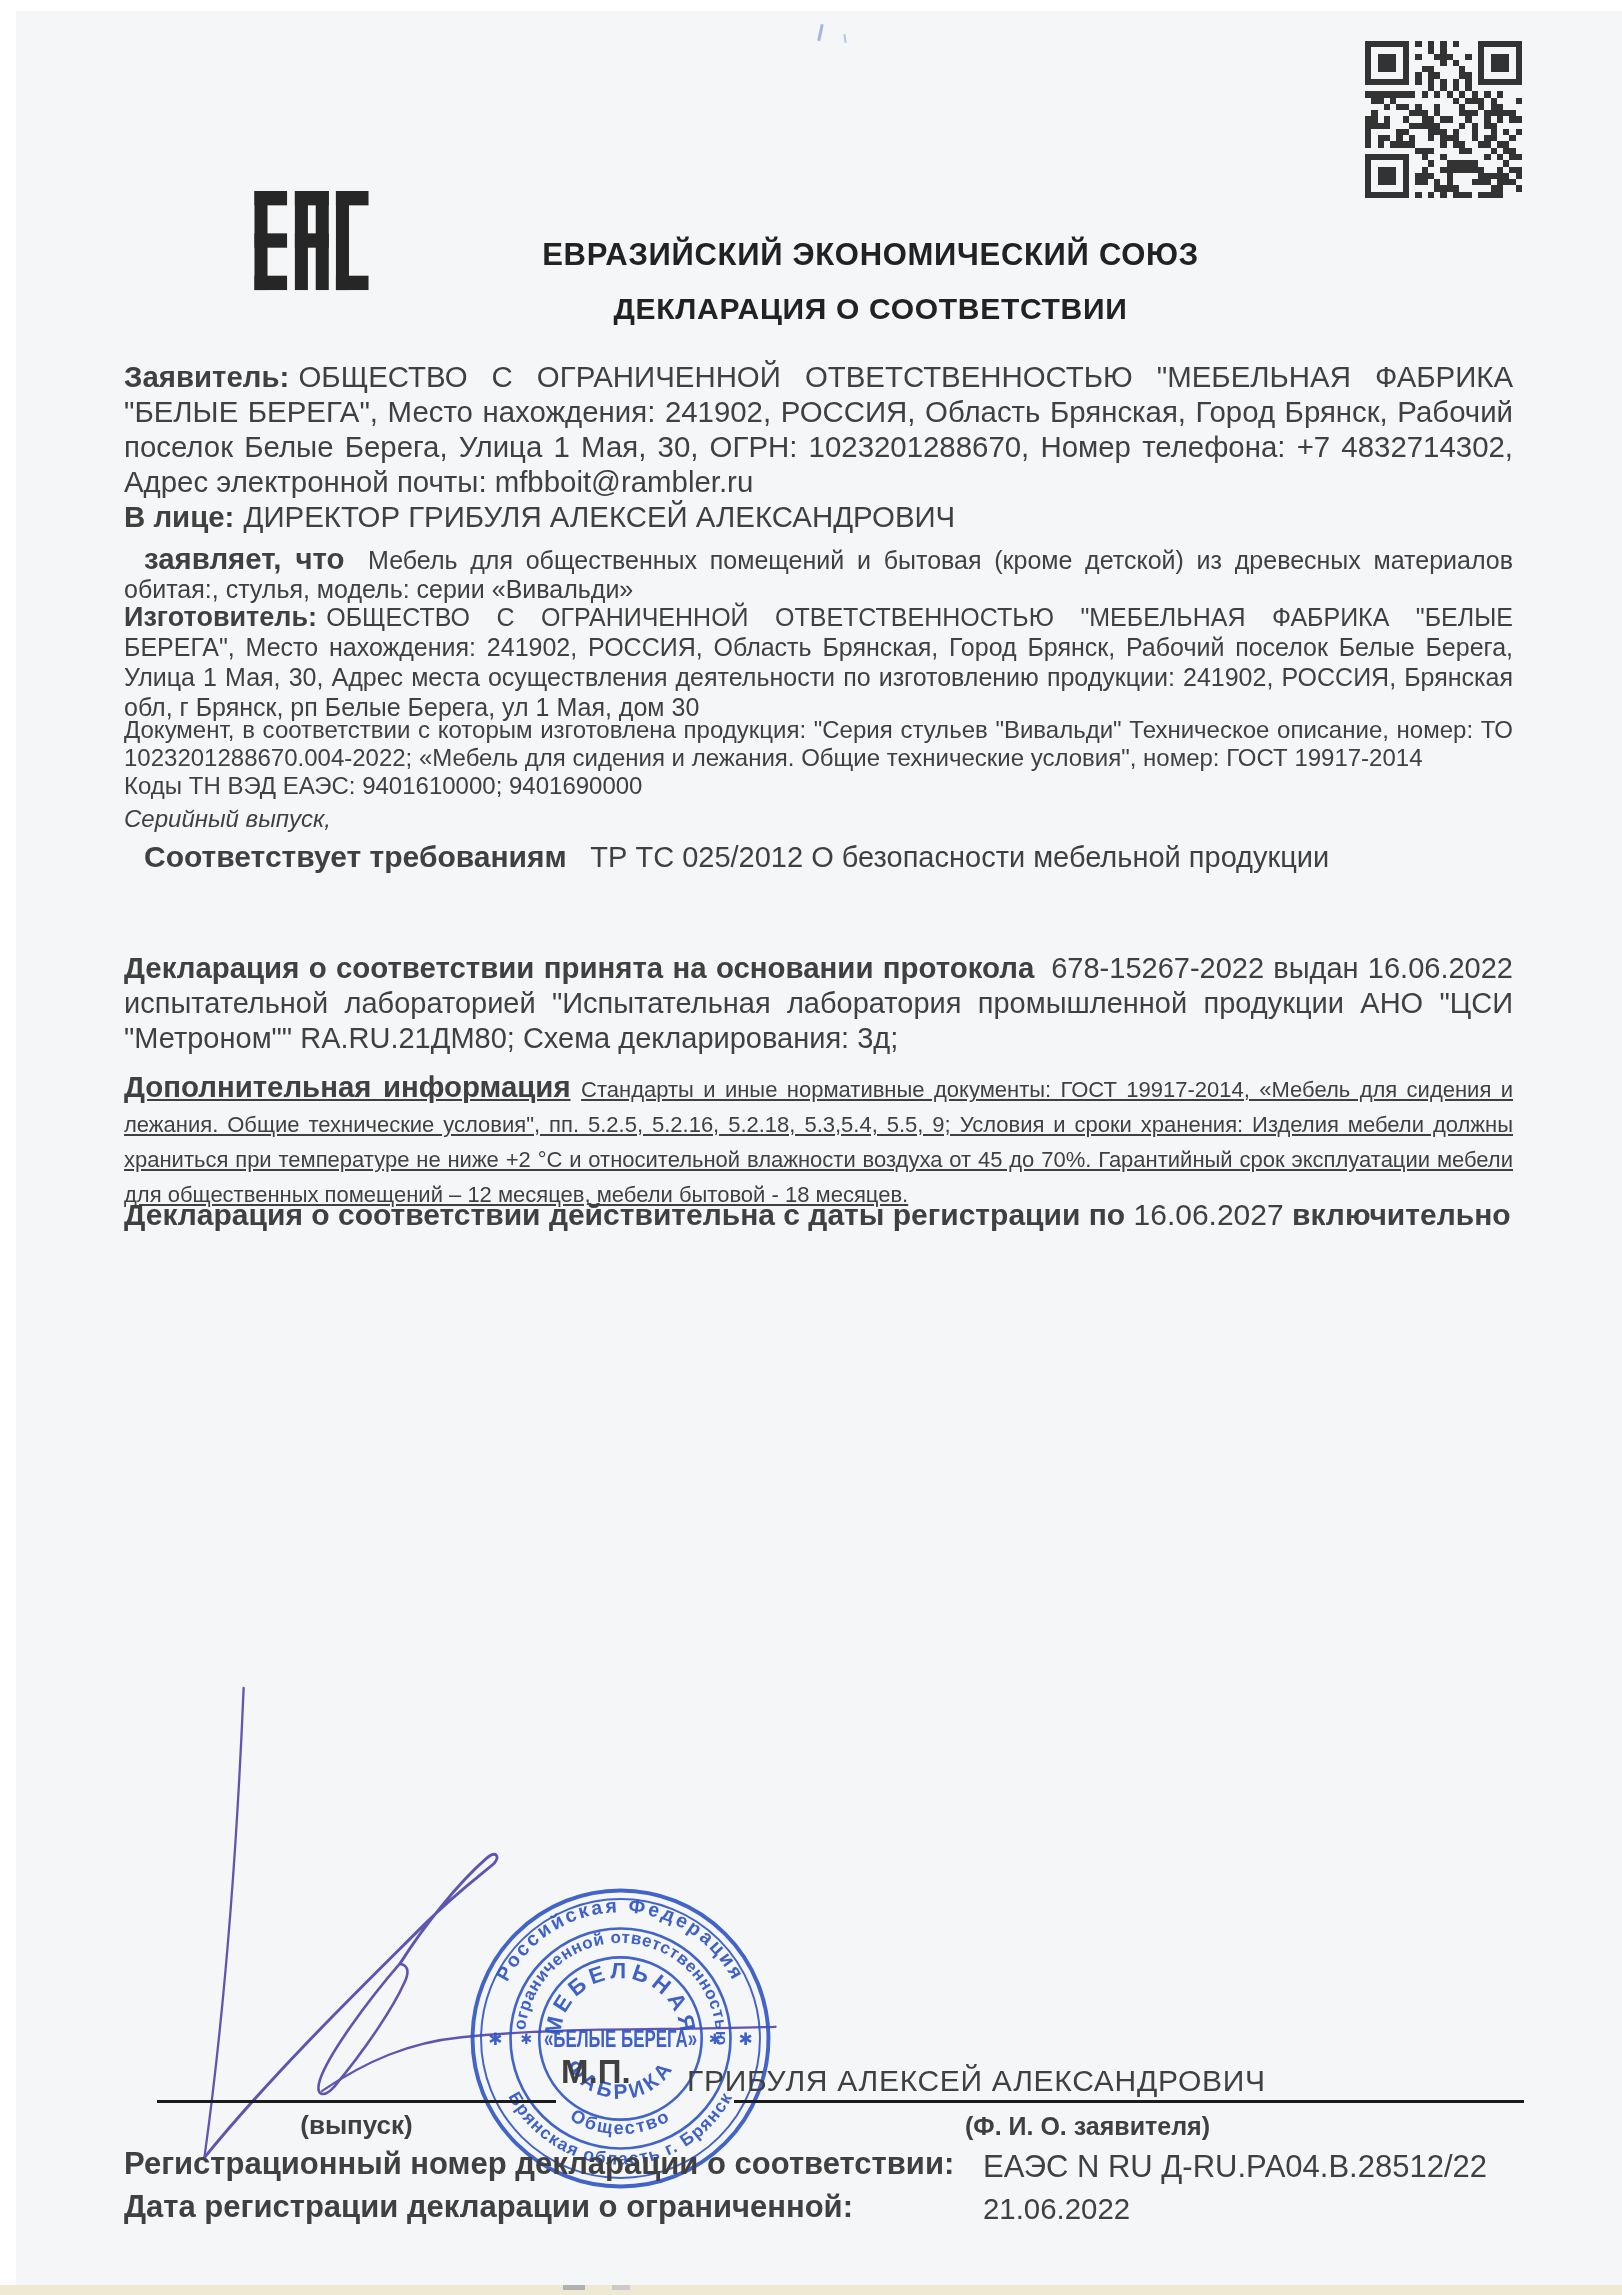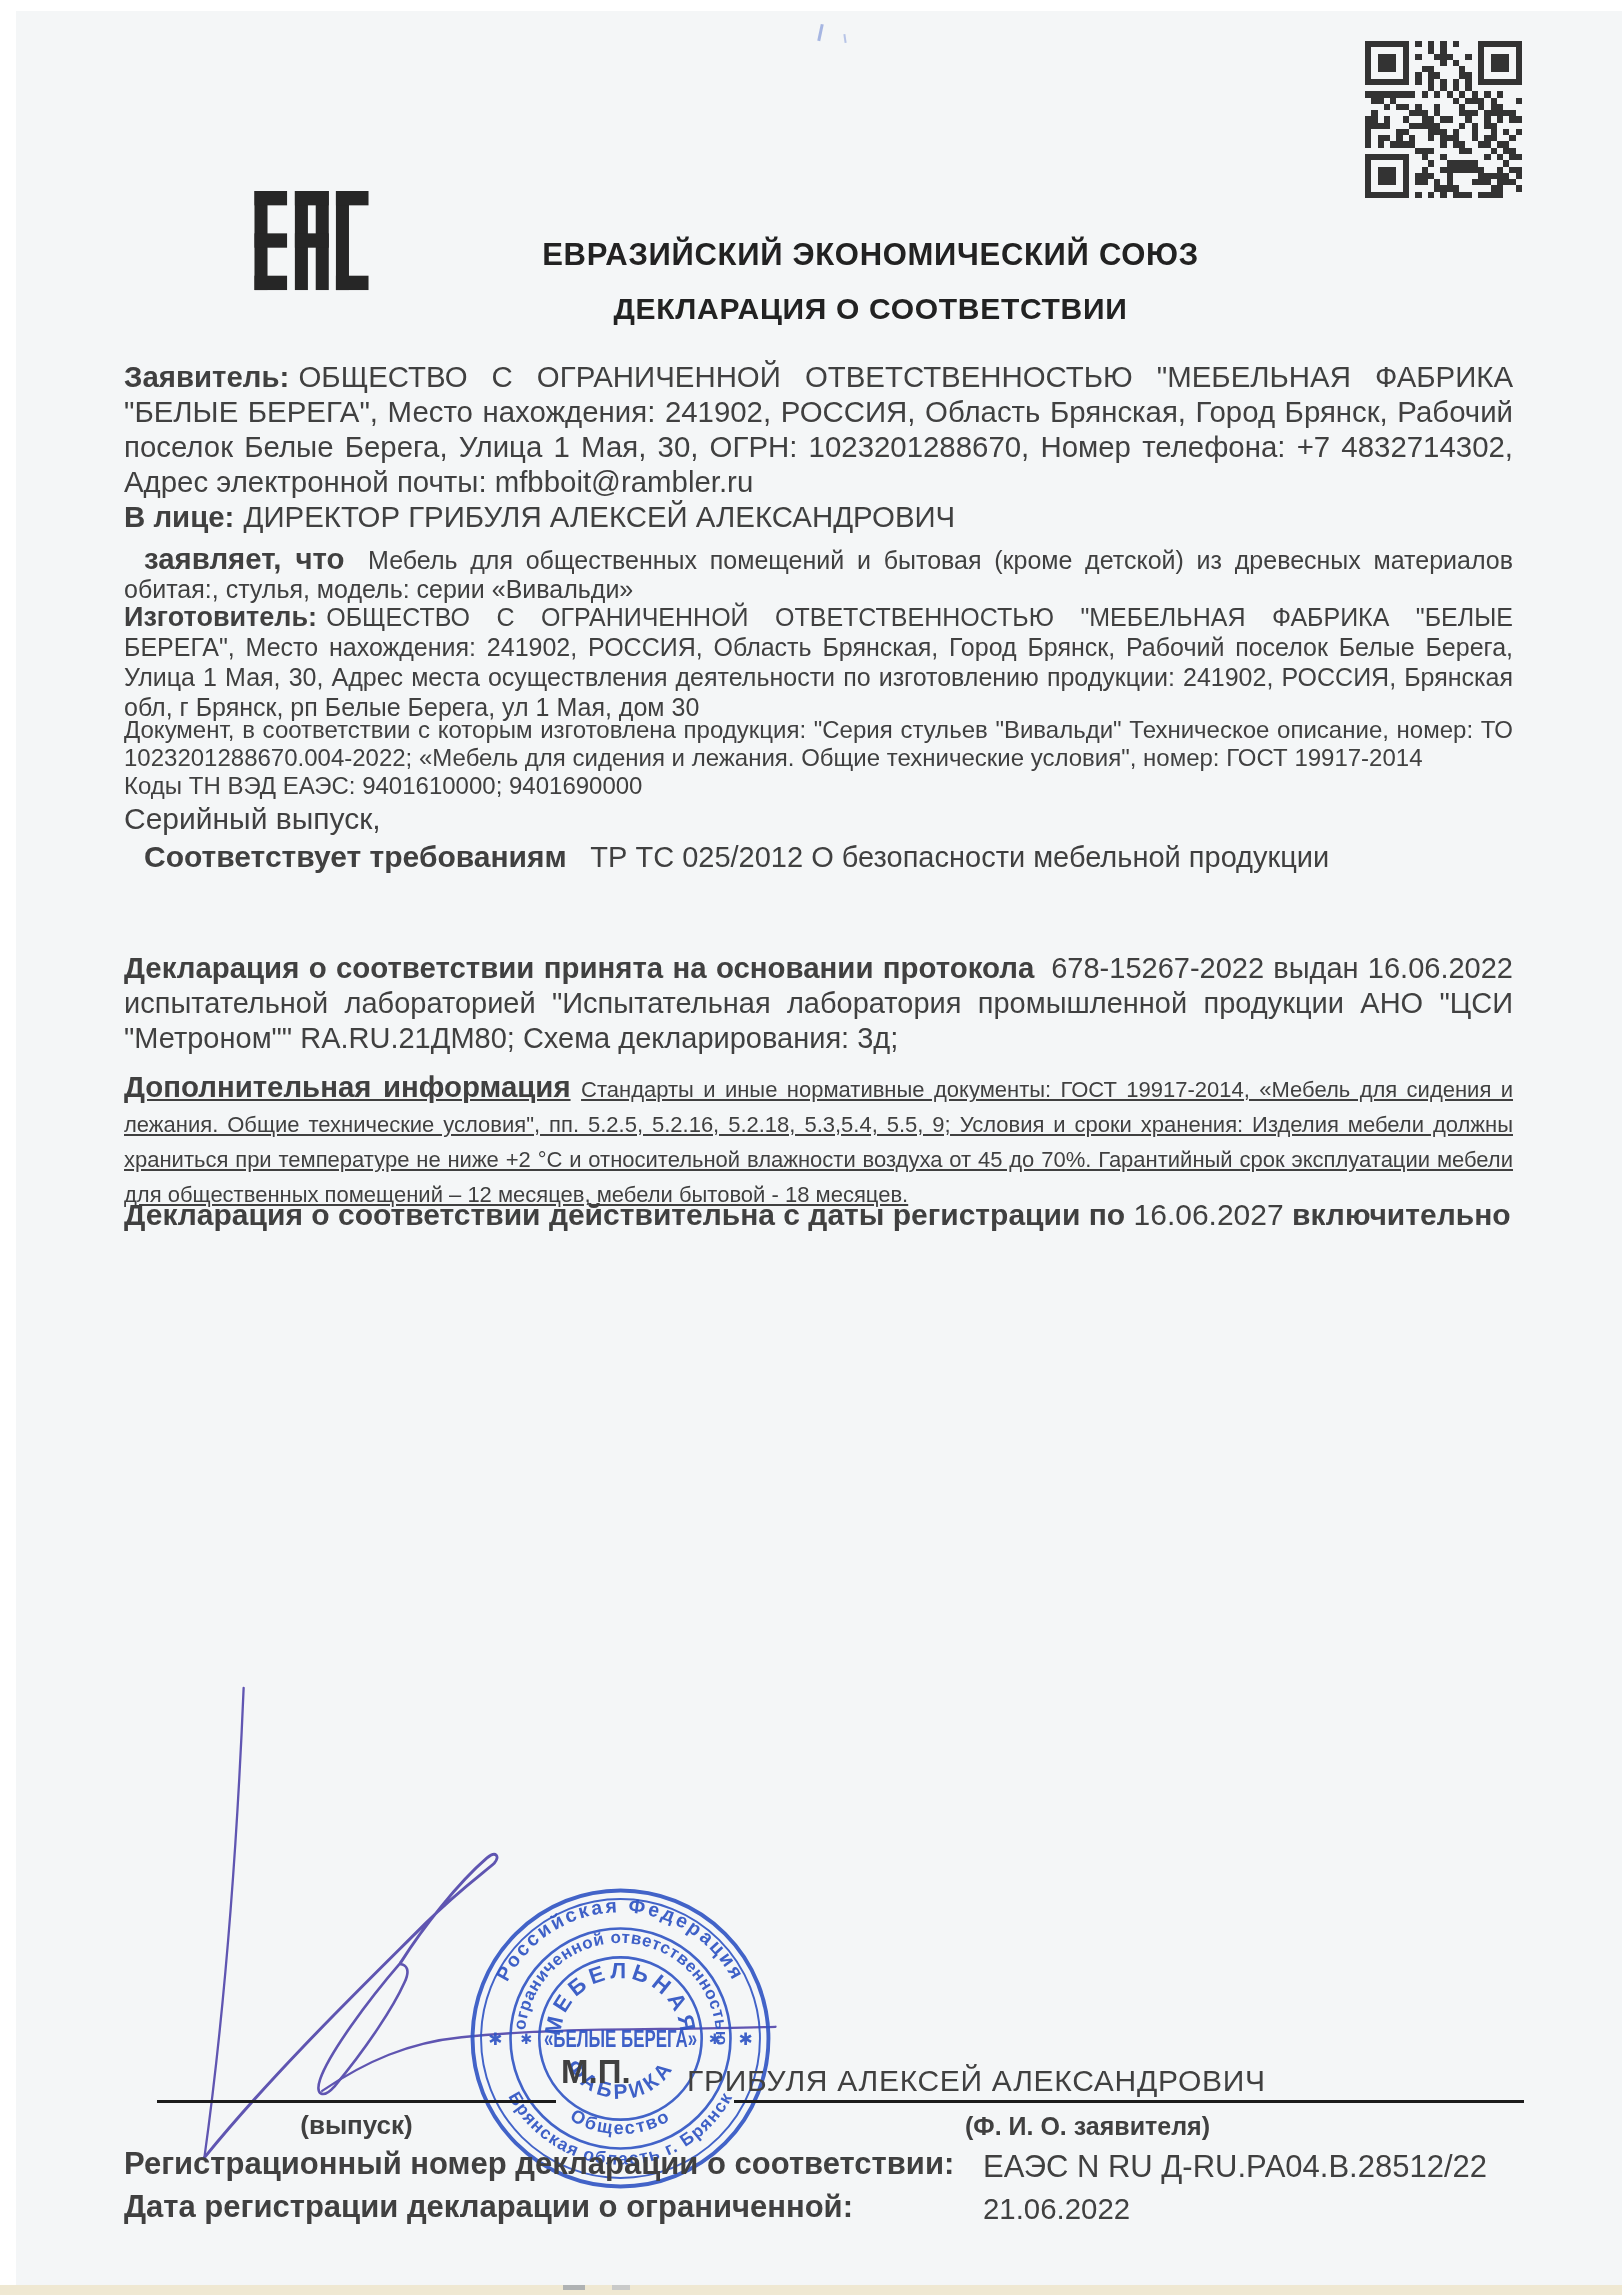--- a/index.html
+++ b/index.html
@@ -380,21 +380,21 @@
 <div class="abs just doc-text" style="left:124px;top:602px;width:1389px;font-size:25px;line-height:30px;">
   <span class="lbl" style="font-size:27px;">Изготовитель:</span><span>ОБЩЕСТВО С ОГРАНИЧЕННОЙ ОТВЕТСТВЕННОСТЬЮ "МЕБЕЛЬНАЯ ФАБРИКА "БЕЛЫЕ БЕРЕГА", Место нахождения: 241902, РОССИЯ, Область Брянская, Город Брянск, Рабочий поселок Белые Берега, Улица 1 Мая, 30, Адрес места осуществления деятельности по изготовлению продукции: 241902, РОССИЯ, Брянская обл, г Брянск, рп Белые Берега, ул 1 Мая, дом 30</span>
 </div>
 
 <div class="abs just doc-text" style="left:124px;top:716px;width:1389px;font-size:24px;line-height:28px;">
   <span>Документ, в соответствии с которым изготовлена продукция: "Серия стульев "Вивальди" Техническое описание, номер: ТО 1023201288670.004-2022; «Мебель для сидения и лежания. Общие технические условия", номер:  ГОСТ 19917-2014</span>
 </div>
 
 <div class="abs doc-text" style="left:124px;top:772px;width:1389px;font-size:24px;line-height:28px;">Коды ТН ВЭД ЕАЭС: 9401610000; 9401690000</div>
 
-<div class="abs doc-text" style="left:124px;top:805px;width:1389px;font-size:30px;line-height:28px;">Серийный выпуск,</div>
+<div class="abs doc-text" style="left:124px;top:805px;width:1389px;font-size:24px;line-height:28px;font-style:italic;">Серийный выпуск,</div>
 
 <div class="abs doc-text" style="left:124px;top:840px;width:1440px;font-size:29px;line-height:34px;">
   <span class="lbl gap-lg" style="font-size:30px;">Соответствует требованиям</span><span>ТР ТС 025/2012 О безопасности мебельной продукции</span>
 </div>
 
 <div class="abs just doc-text" style="left:124px;top:950px;width:1389px;font-size:29px;line-height:35px;">
   <span class="b" style="font-size:29.4px;margin-right:17px;">Декларация о соответствии принята на основании протокола</span><span>678-15267-2022 выдан 16.06.2022 испытательной лабораторией "Испытательная лаборатория промышленной продукции АНО "ЦСИ "Метроном"" RA.RU.21ДМ80; Схема декларирования: 3д;</span>
 </div>
 
 <div class="abs just doc-text" style="left:124px;top:1069px;width:1389px;font-size:22px;line-height:35px;text-decoration:underline;">

